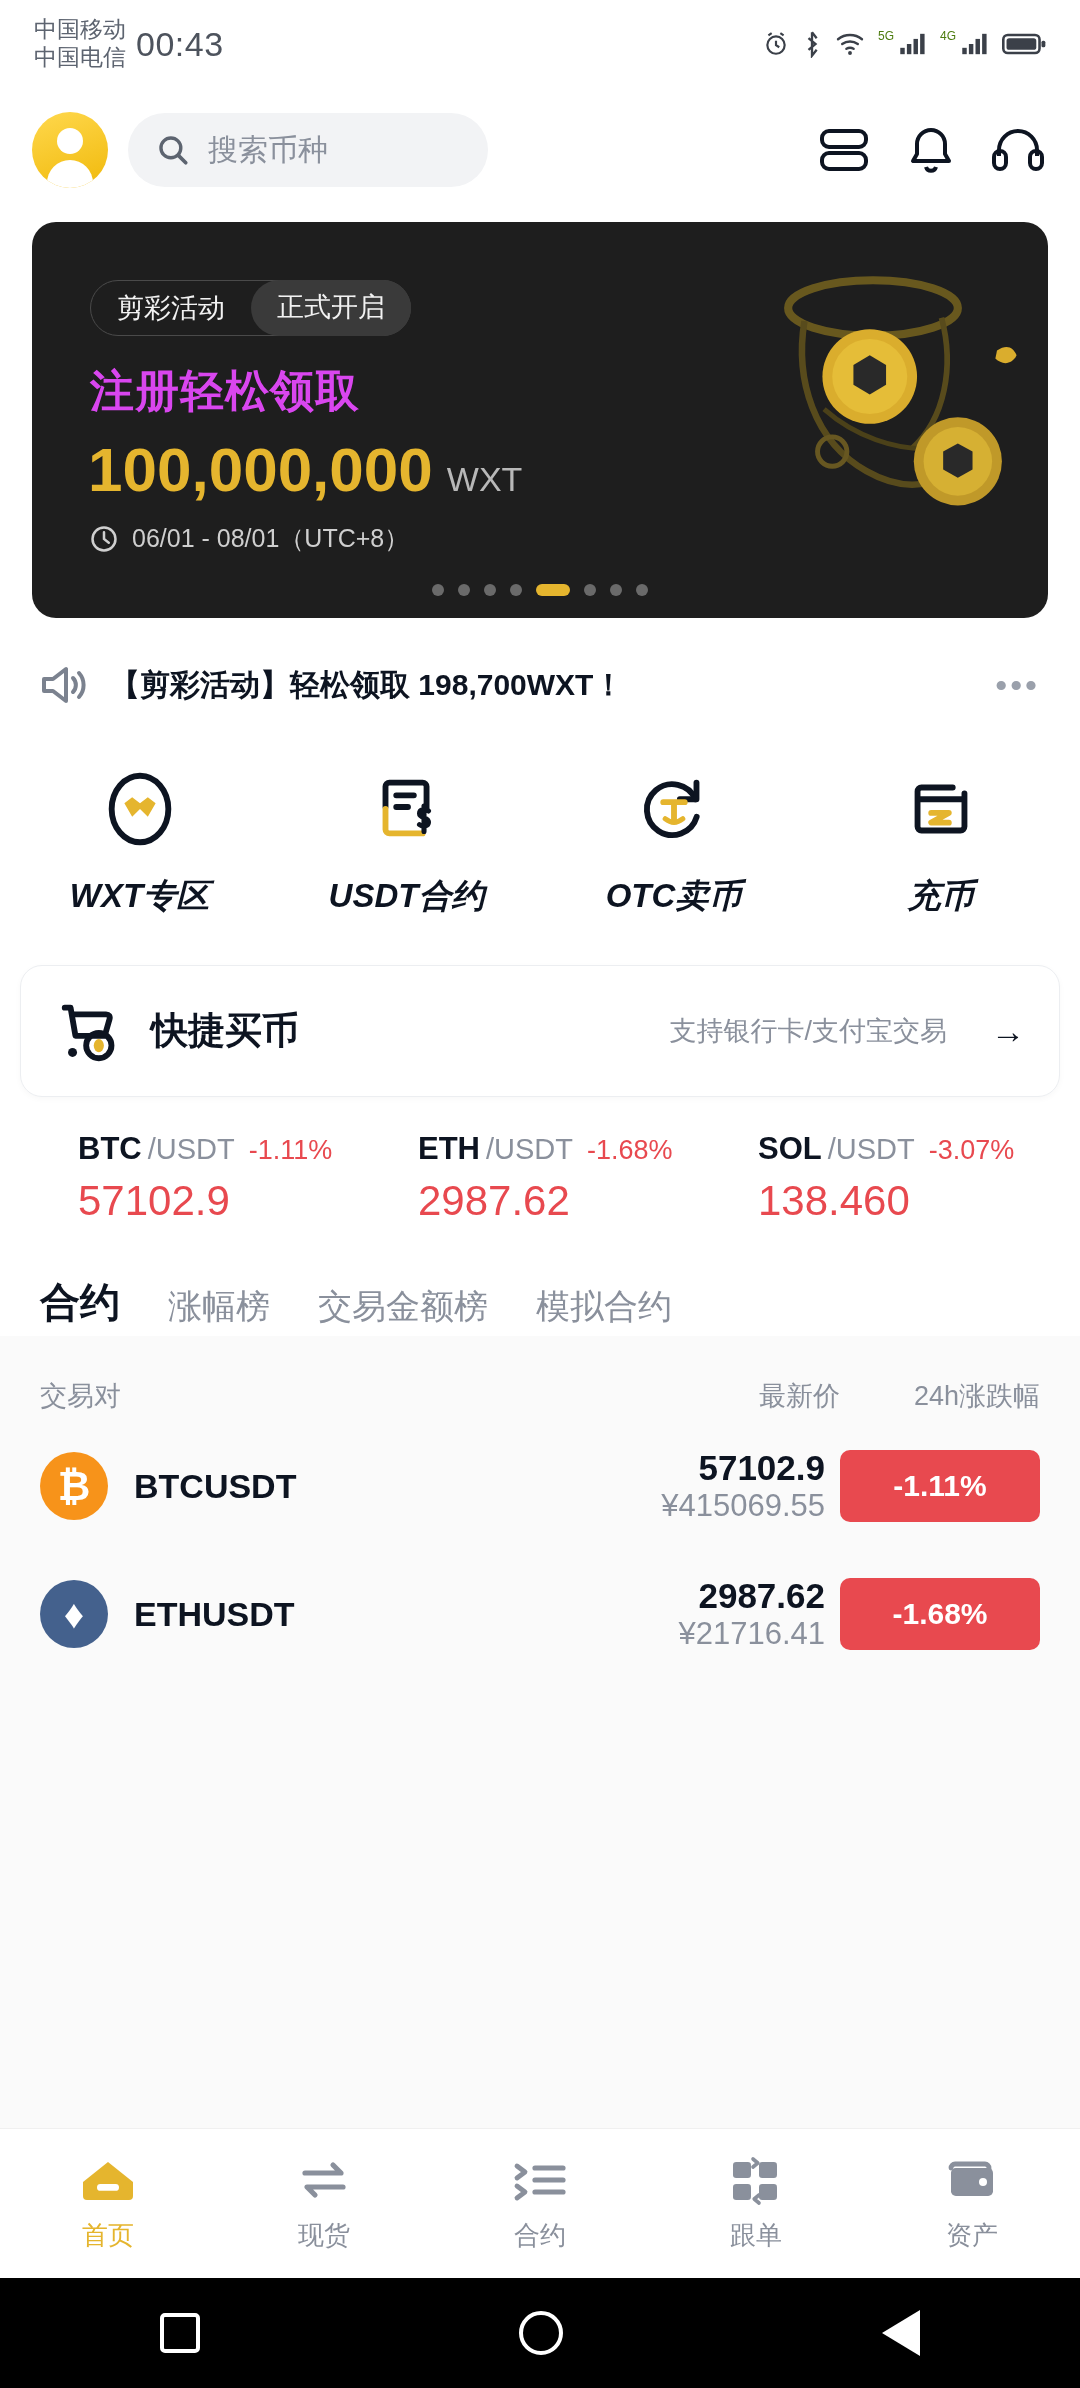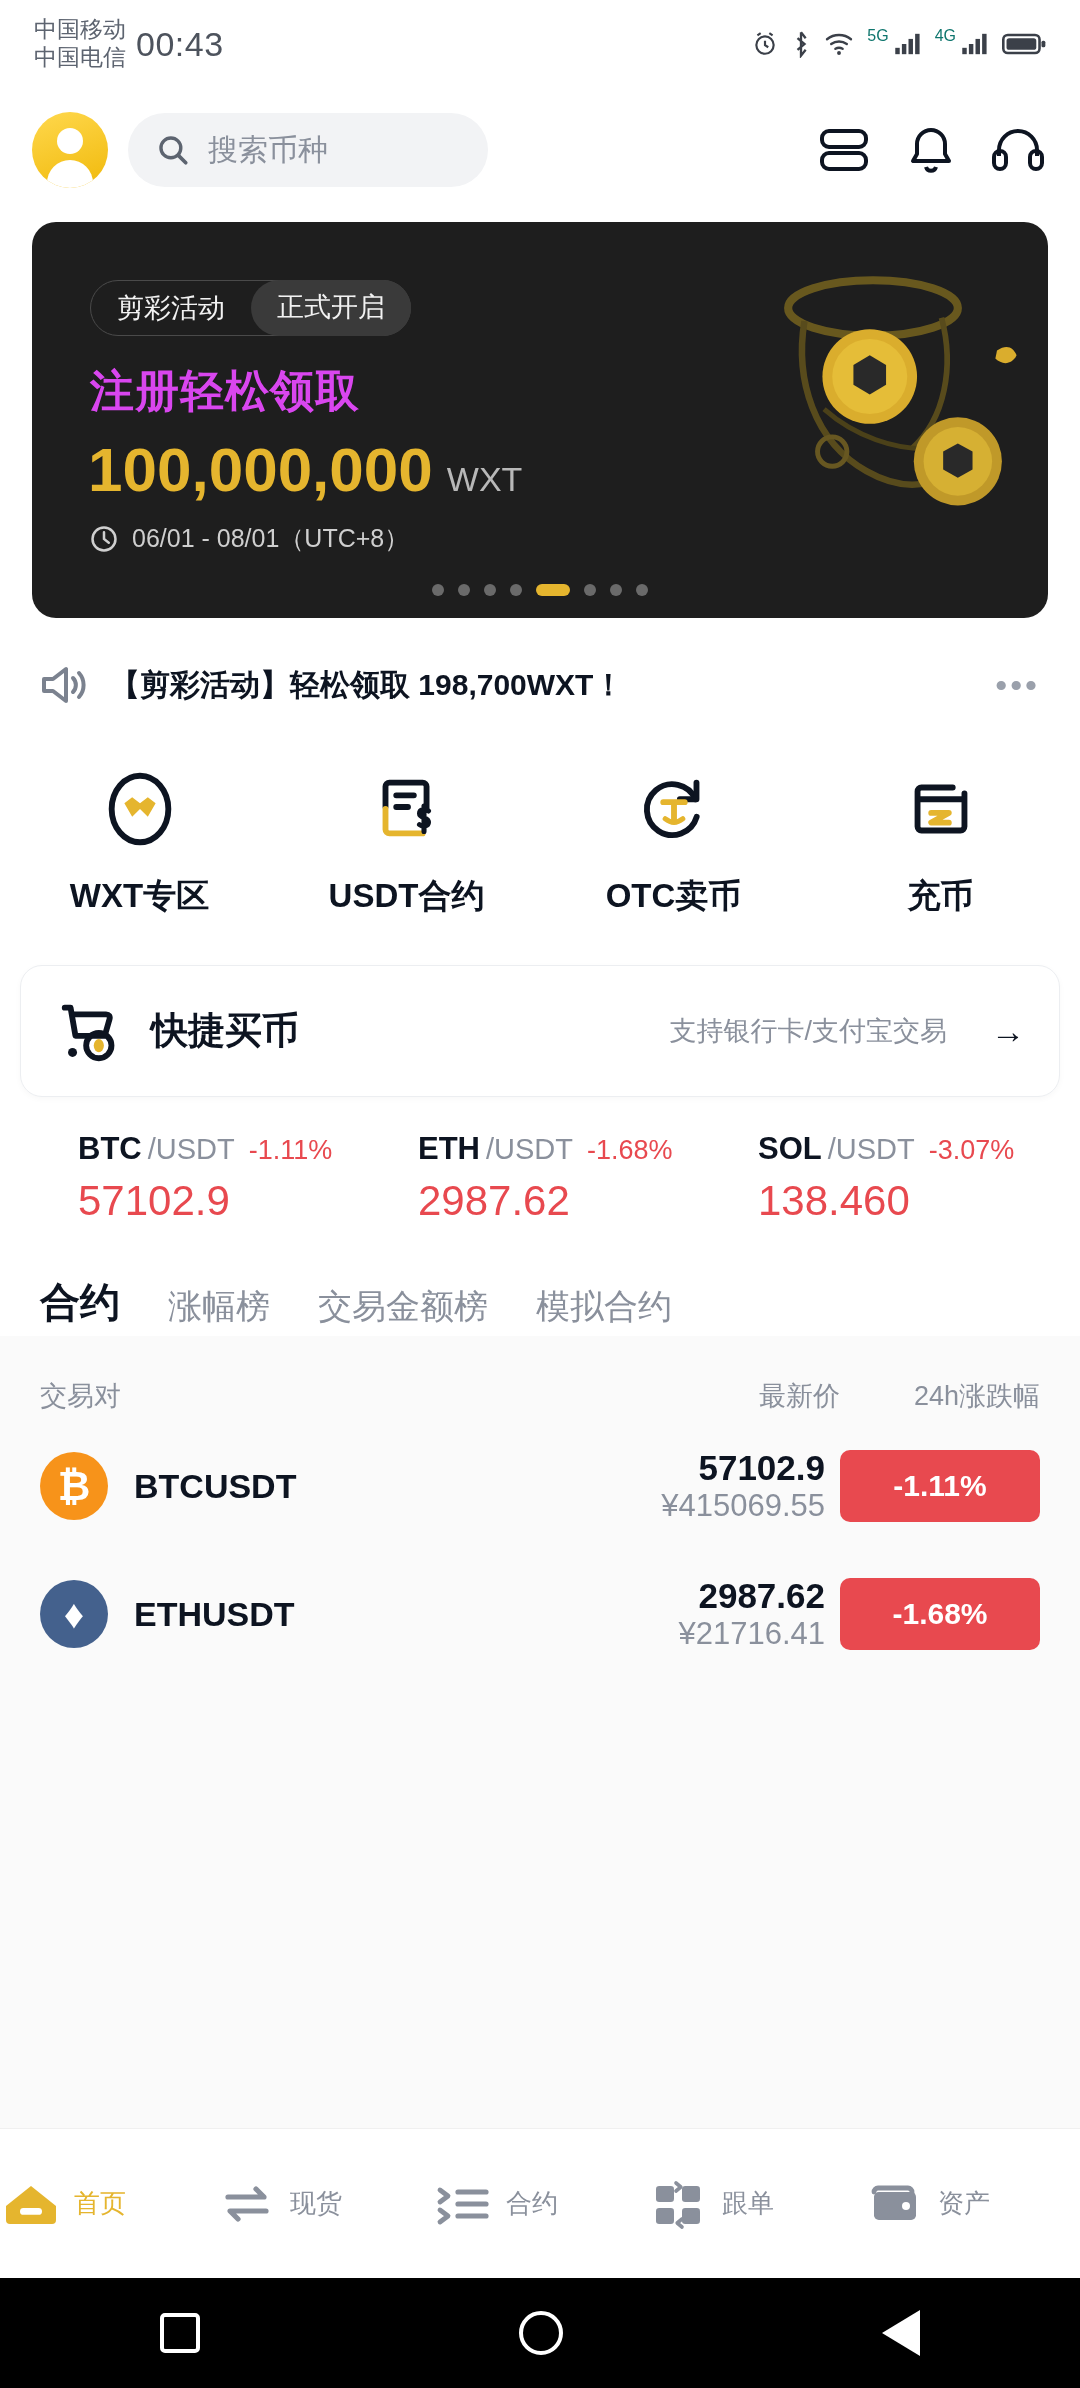--- a/index.html
+++ b/index.html
@@ -12,21 +12,21 @@
     position:relative;
   }
   .phone { width:1080px; height:2388px; display:flex; flex-direction:column; position:relative; background:#fff; }
 
   
   .statusbar { height:88px; flex:0 0 88px; display:flex; align-items:center; padding:0 34px; position:relative; }
   .carriers { display:flex; flex-direction:column; justify-content:center; font-size:23px; color:#5d6470; line-height:1.2; }
   .clock { font-size:34px; color:#4d535d; margin-left:10px; letter-spacing:0.5px; }
   .status-icons { margin-left:auto; display:flex; align-items:center; gap:13px; }
   .status-icons svg { display:block; }
-  .net-label { font-size:16px; color:#0f766e; line-height:1; position:relative; top:-8px; margin-right:-8px; }
+  .net-label { font-size:12px; color:#4d7c0f; line-height:1; position:relative; top:-8px; margin-right:-8px; }
 
   
   .header { flex:0 0 124px; display:flex; align-items:center; padding:0 32px; gap:20px; }
   .avatar { width:76px; height:76px; border-radius:50%; background:linear-gradient(160deg,#ffd84d 0%,#f0b90b 100%); position:relative; overflow:hidden; flex:0 0 76px; }
   .avatar::before { content:""; position:absolute; width:26px; height:26px; border-radius:50%; background:#fff; left:25px; top:16px; }
   .avatar::after { content:""; position:absolute; width:46px; height:30px; border-radius:23px 23px 0 0; background:#fff; left:15px; top:48px; }
   .searchbox { flex:1 1 auto; height:74px; background:#f2f3f5; border-radius:37px; display:flex; align-items:center; padding:0 28px; gap:18px; max-width:360px; }
   .searchbox .ph { font-size:30px; color:#8a909c; }
   .header-icons { margin-left:auto; display:flex; align-items:center; gap:38px; padding-right:4px; }
   .header-icons svg { display:block; }
@@ -46,21 +46,21 @@
   .dots { position:absolute; bottom:22px; left:0; right:0; display:flex; justify-content:center; align-items:center; gap:14px; }
   .dots i { width:12px; height:12px; border-radius:6px; background:#6a6a6a; display:block; }
   .dots i.active { width:34px; background:#e5b52e; }
 
   
   .notice { flex:0 0 auto; height:110px; display:flex; align-items:center; padding:0 40px; gap:24px; }
   .notice-text { flex:1 1 auto; font-size:30px; color:#0d1421; font-weight:bold; white-space:nowrap; overflow:hidden; }
   .dotsmore { font-size:34px; color:#9aa0ab; letter-spacing:3px; }
 
   
-  .quick { display:flex; padding:26px 6px 12px; }
+  .quick { display:flex; padding:26px 6px 12px;font-style:italic; }
   .quick .item { flex:1 1 25%; display:flex; flex-direction:column; align-items:center; gap:22px; }
   .quick .lbl { font-size:33px; color:#0d1421; font-weight:bold; }
 
   
   .buycard-wrap { padding:34px 20px 0; }
   .buycard { height:132px; border:1px solid #eceef1; border-radius:22px; display:flex; align-items:center; padding:0 34px; gap:22px; box-shadow:0 2px 6px rgba(0,0,0,0.03); }
   .buycard .title { font-size:37px; font-weight:bold; color:#0d1421; }
   .buycard .sub { margin-left:auto; font-size:27px; color:#8a909c; }
   .buycard .arrow { font-size:34px; color:#0d1421; margin-left:22px; }
 
@@ -92,21 +92,21 @@
   .coin span { color:#fff; font-size:40px; font-weight:bold; line-height:1; }
   .pair { font-size:34px; font-weight:bold; color:#0d1421; }
   .trow .c2 { width:250px; text-align:right; }
   .trow .c2 .p1 { font-size:35px; font-weight:bold; color:#0d1421; }
   .trow .c2 .p2 { font-size:31px; color:#8a909c; }
   .trow .c3 { width:215px; display:flex; justify-content:flex-end; }
   .badge { width:200px; height:72px; border-radius:10px; background:#e8494f; color:#fff; font-size:30px; font-weight:bold; display:flex; align-items:center; justify-content:center; }
 
   
   .bottomnav { flex:0 0 150px; display:flex; align-items:center; background:#fff; border-top:1px solid #f0f0f0; }
-  .nav { flex:1 1 20%; display:flex; flex-direction:row; align-items:center; gap:12px; }
+  .nav { flex:1 1 20%; display:flex; flex-direction:column; align-items:center; gap:12px; }
   .nav .lbl { font-size:26px; color:#8a909c; }
   .nav.active .lbl { color:#e5b52e; }
 
   
   .sysnav { flex:0 0 110px; background:#000; display:flex; align-items:center; justify-content:space-around; }
   .sysnav .sq { width:40px; height:40px; border:4px solid #fff; border-radius:5px; }
   .sysnav .ci { width:44px; height:44px; border:4px solid #fff; border-radius:50%; }
   .sysnav .tr { width:0; height:0; border-top:23px solid transparent; border-bottom:23px solid transparent; border-right:38px solid #fff; }
 </style>
 </head>

